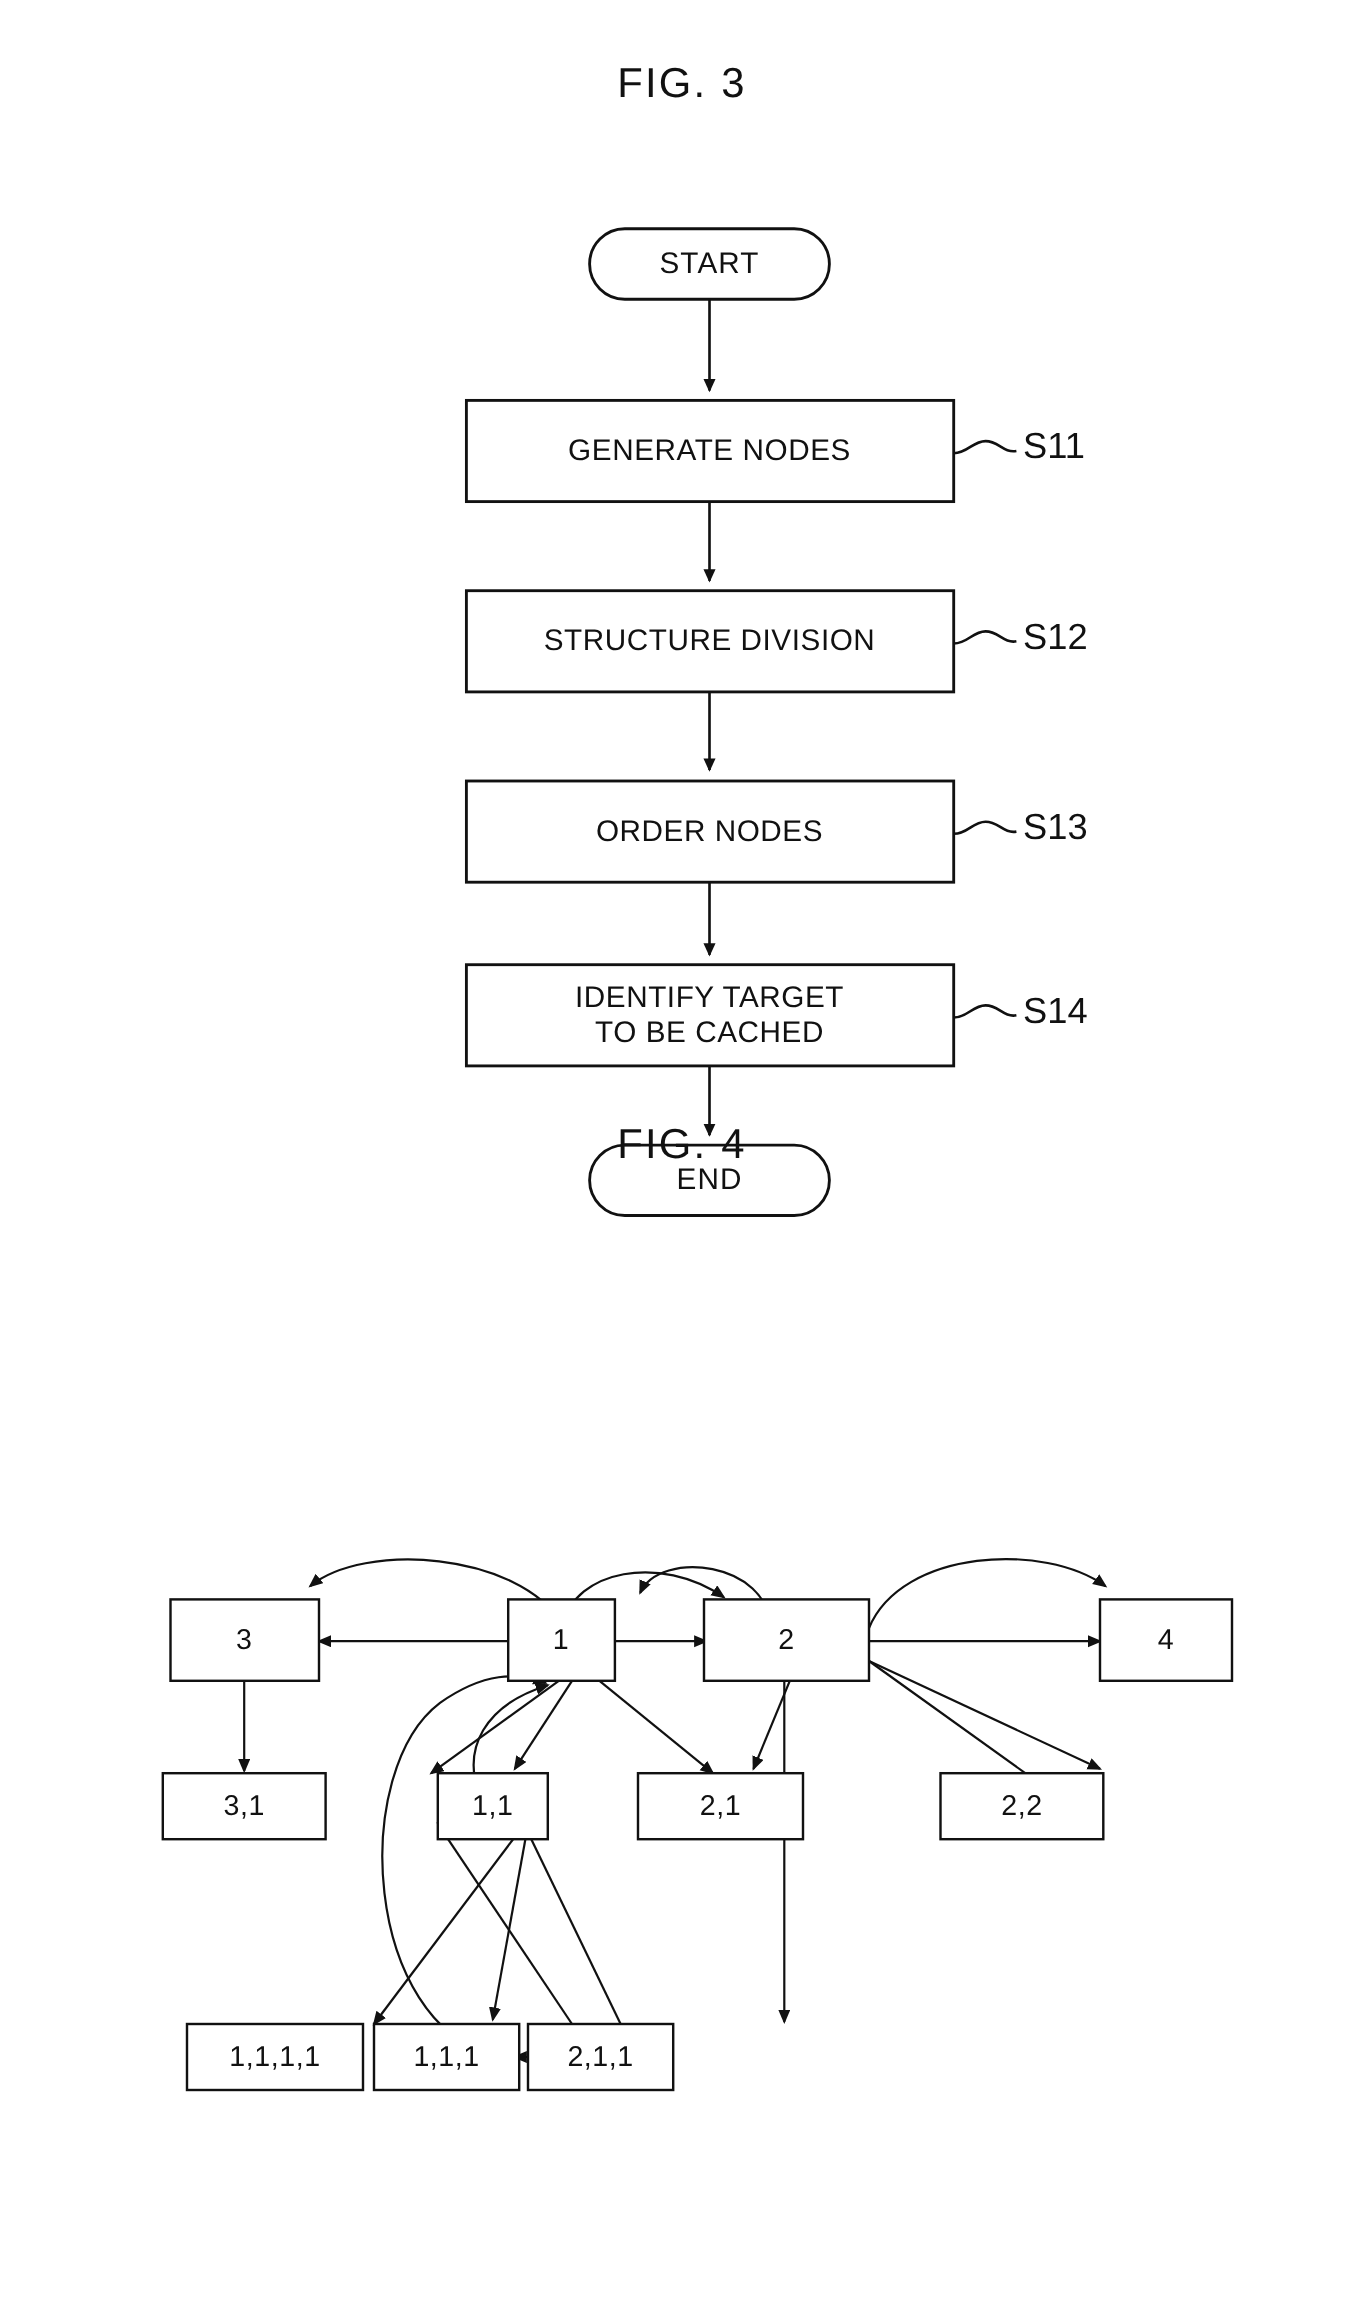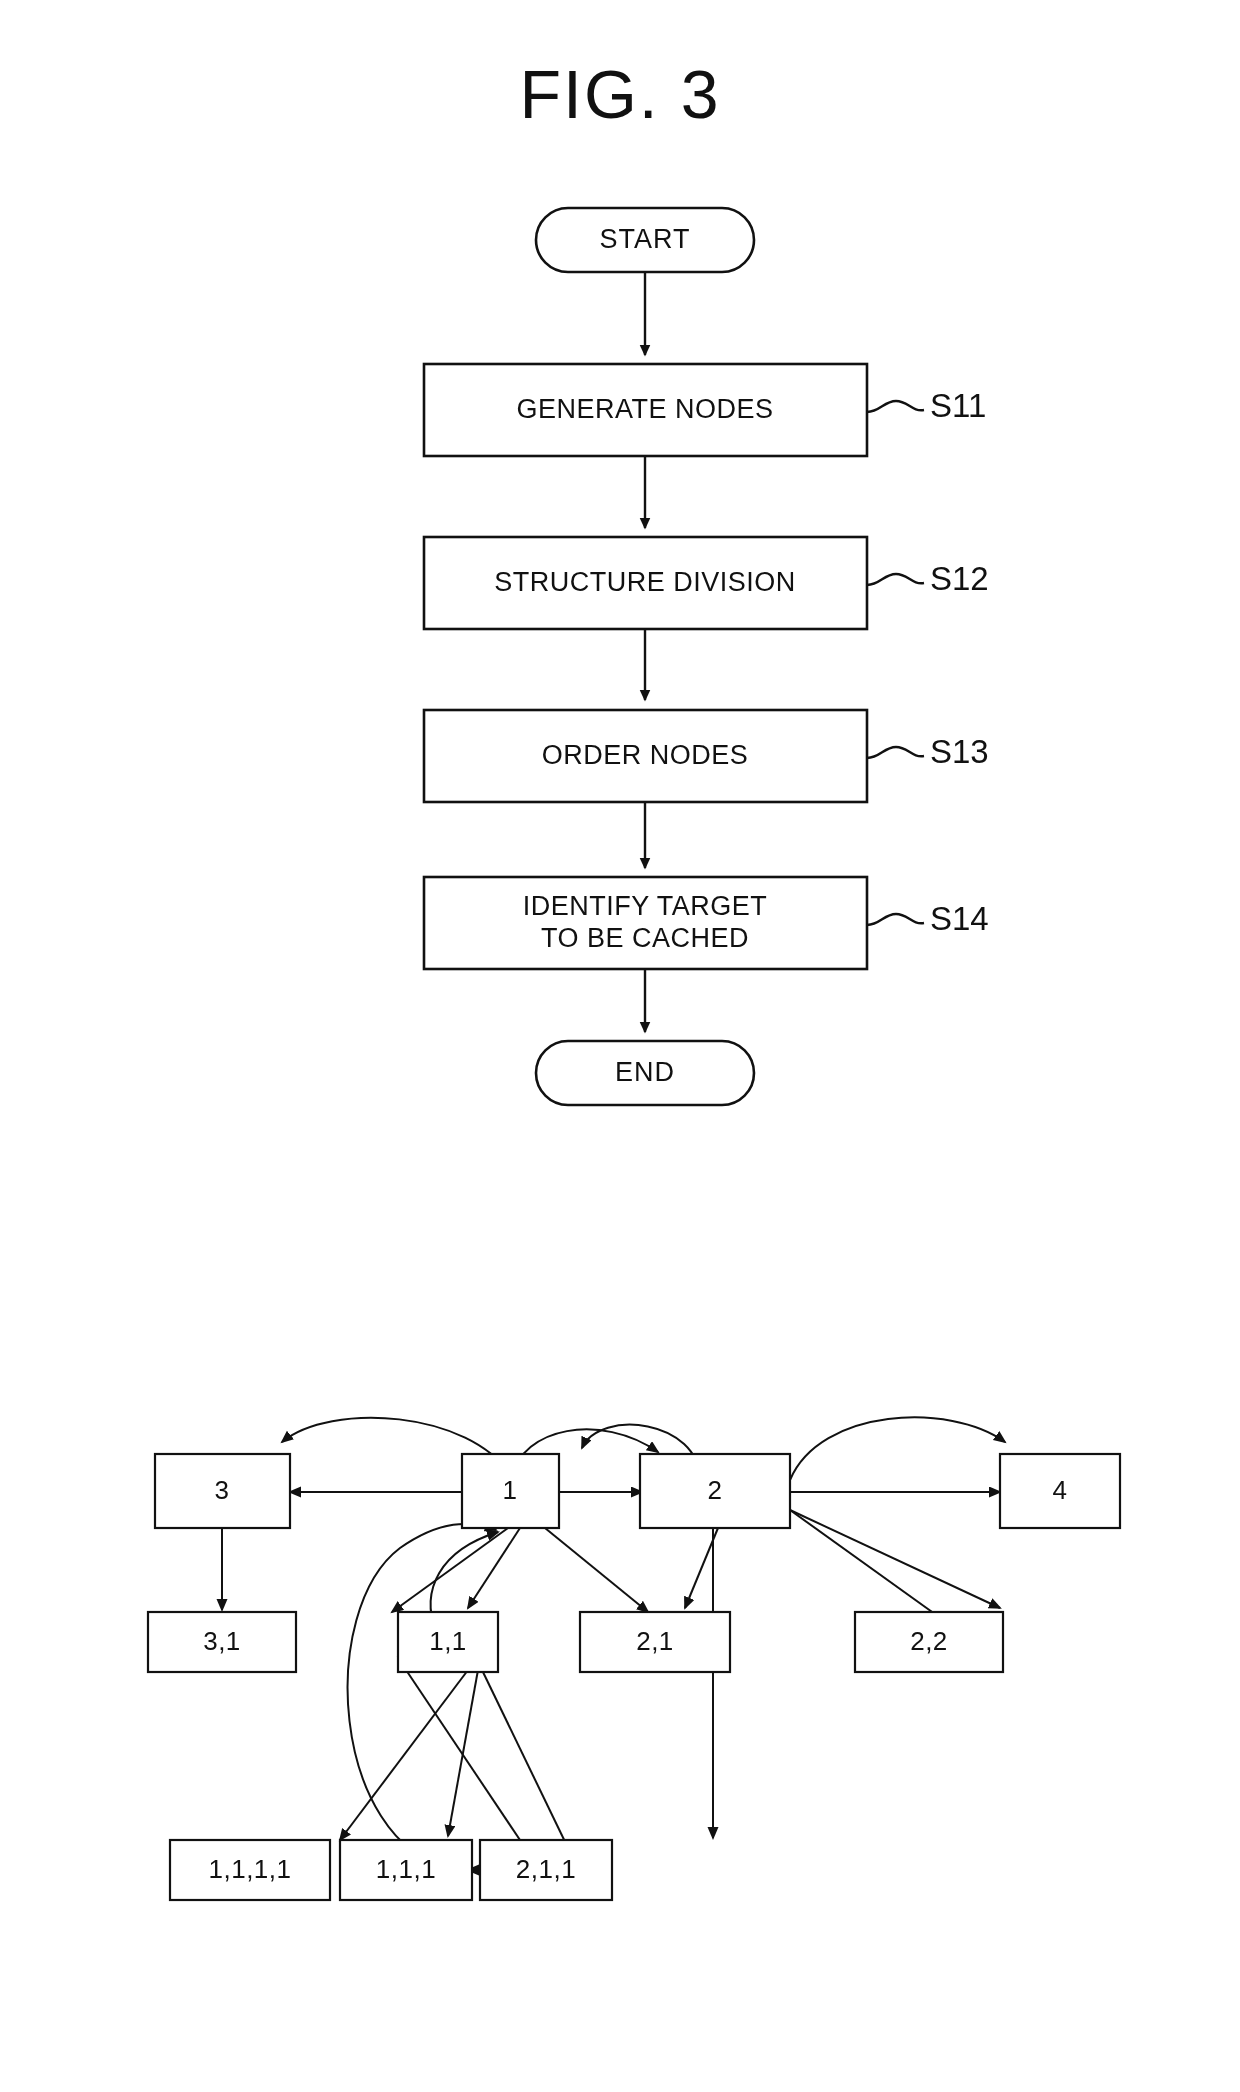--- a/index.html
+++ b/index.html
@@ -9,21 +9,21 @@
     color:#000;
     position:relative;
     overflow:hidden;
   }
   .page{position:relative;width:1240px;height:2092px;}
 
   .fig-title{
     position:absolute;
     width:100%;
     text-align:center;
-    font-size:68px;
+    font-size:38px;
     letter-spacing:2px;
     font-weight:400;
     color:#111;
   }
   #fig3-title{top:55px;}
   #fig4-title{top:1020px;}
 
   svg{position:absolute;left:0;top:0;overflow:visible;}
 
   .box-label{
@@ -125,20 +125,21 @@
         <path d="M0,0 L12,5.5 L0,11 z" fill="#111"></path>
       </marker>
     </defs>
     <line class="conn" x1="645" y1="0" x2="645" y2="62" marker-end="url(#ahb)"></line>
     <g>
       <rect class="shape" x="536" y="71" width="218" height="64" rx="32" ry="32"></rect>
       <text class="term-label" x="645" y="104">END</text>
     </g>
   </svg>
 
+  <div class="fig-title" id="fig4-title">FIG. 4</div>
 
   <svg id="fig4-svg" width="1240" height="900" viewBox="0 0 1240 900" style="top:1180px;">
     <defs>
       <marker id="a4" markerWidth="15" markerHeight="15" refX="11" refY="5.5" orient="auto" markerUnits="userSpaceOnUse">
         <path d="M0,0 L13,5.5 L0,11 z" fill="#111"></path>
       </marker>
     </defs>
 
     <g>
 

